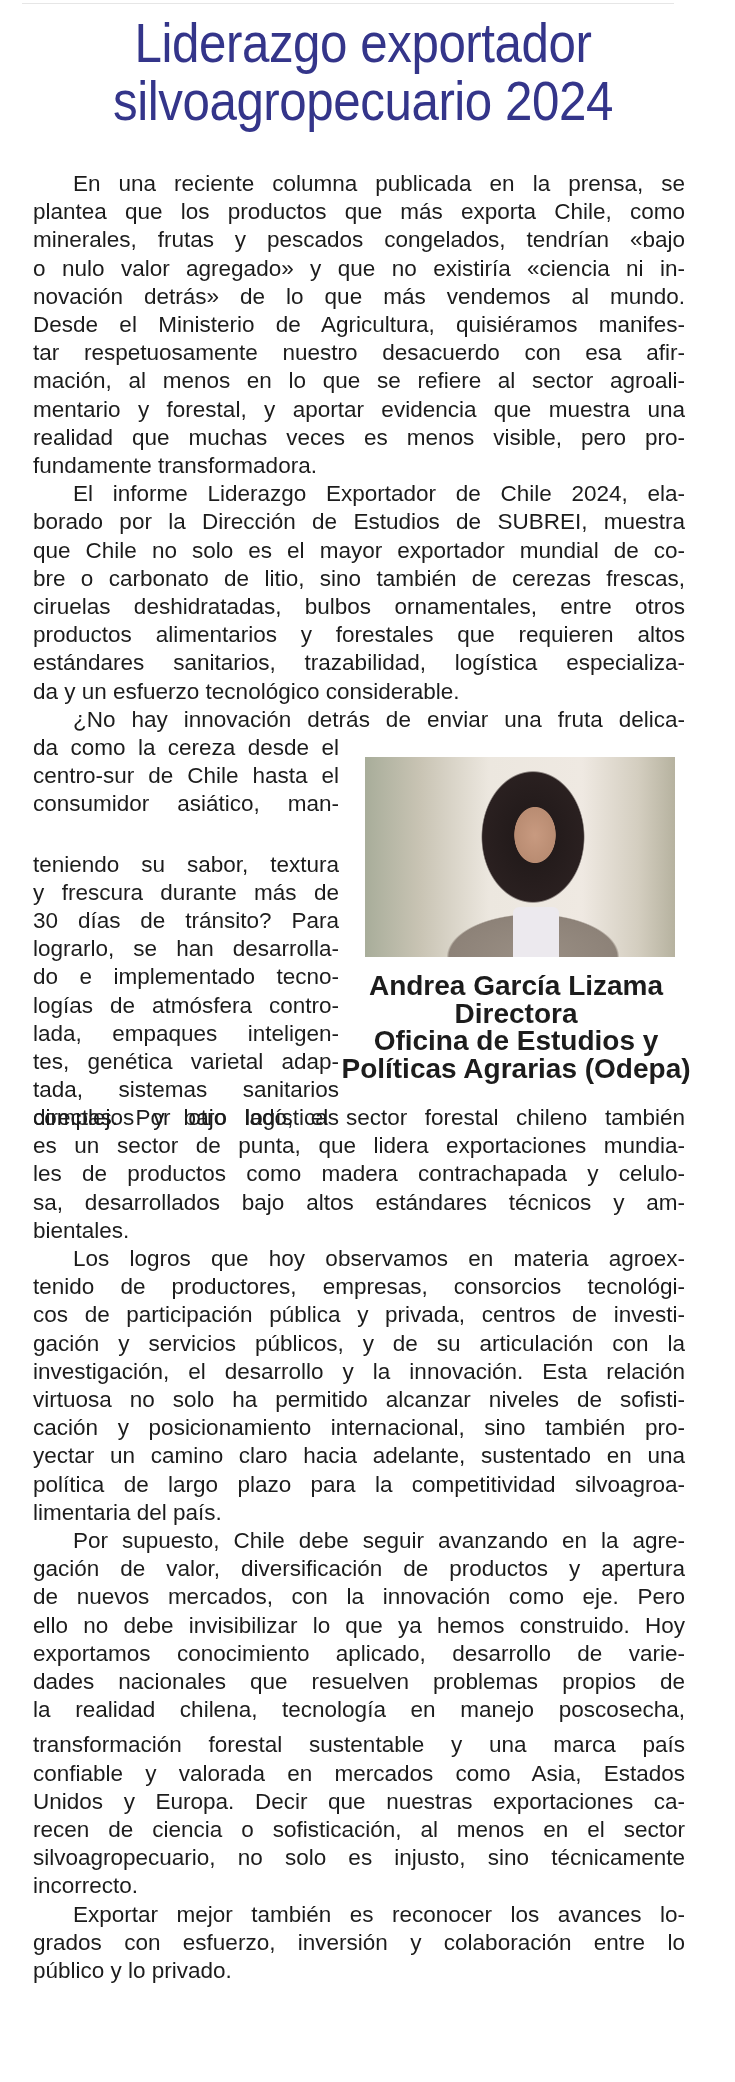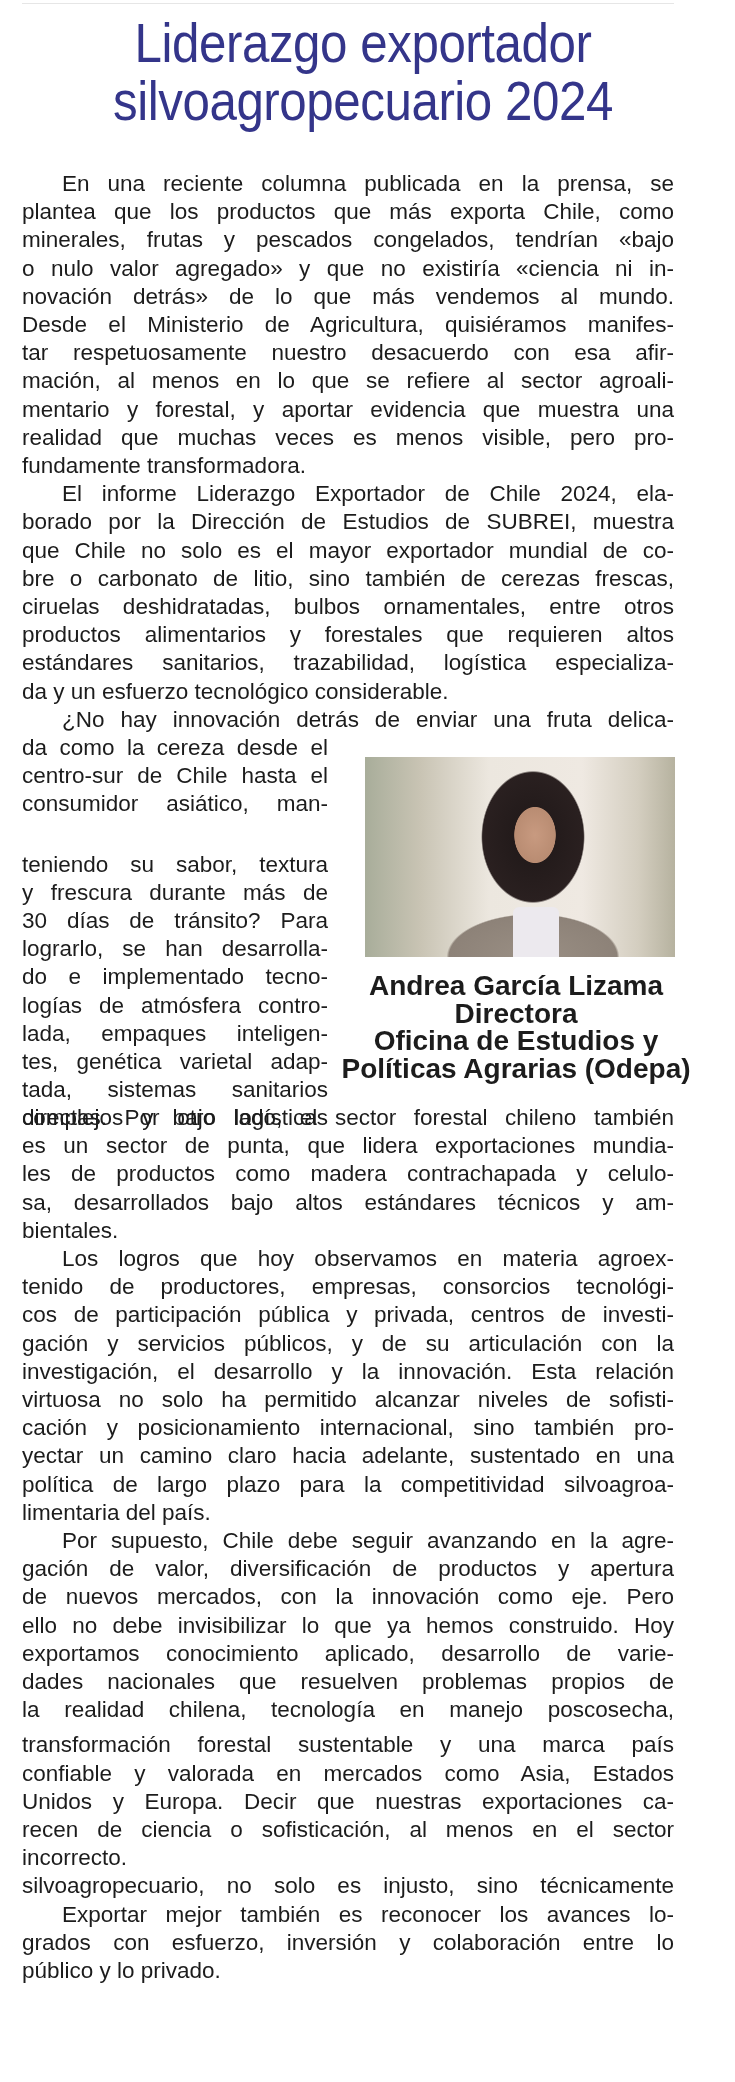--- a/index.html
+++ b/index.html
@@ -8,21 +8,21 @@
   .title {
     position: absolute; left: 0; top: 14px; width: 735px;
     text-align: center; color: #34358a;
     font-family: "Liberation Sans", sans-serif; font-weight: normal;
     font-size: 56px; line-height: 58px; letter-spacing: -0.5px;
     transform: scaleX(0.88); transform-origin: 330px 0;
     margin: 0;
   }
   .title span { display: block; }
   .col {
-    position: absolute; left: 22px; width: 652px;
+    position: absolute; left: 33px; width: 652px;
     font-family: "Liberation Sans", sans-serif; color: #1c1c1c;
     font-size: 22.5px; line-height: 28.2px;
   }
   .line { display: block; white-space: nowrap; text-align: justify; text-align-last: justify; }
   .line.last { text-align-last: left; }
   .indent { padding-left: 40px; }
   .narrow { width: 306px; }
   .photo {
     position: absolute; left: 365px; top: 757px; width: 310px; height: 200px;
     background:
@@ -107,22 +107,22 @@
     <span class="line" style="white-space: nowrap;">gación de valor, diversificación de productos y apertura</span>
     <span class="line" style="white-space: nowrap;">de nuevos mercados, con la innovación como eje. Pero</span>
     <span class="line" style="white-space: nowrap;">ello no debe invisibilizar lo que ya hemos construido. Hoy</span>
     <span class="line" style="white-space: nowrap;">exportamos conocimiento aplicado, desarrollo de varie-</span>
     <span class="line" style="white-space: nowrap;">dades nacionales que resuelven problemas propios de</span>
     <span class="line" style="white-space: nowrap;">la realidad chilena, tecnología en manejo poscosecha,</span>
     <span class="line" style="white-space: nowrap; margin-top: 7px;">transformación forestal sustentable y una marca país</span>
     <span class="line" style="white-space: nowrap;">confiable y valorada en mercados como Asia, Estados</span>
     <span class="line" style="white-space: nowrap;">Unidos y Europa. Decir que nuestras exportaciones ca-</span>
     <span class="line" style="white-space: nowrap;">recen de ciencia o sofisticación, al menos en el sector</span>
+    <span class="line" style="white-space: nowrap;">silvoagropecuario, no solo es injusto, sino técnicamente</span>
     <span class="line last" style="white-space: nowrap;">incorrecto.</span>
-    <span class="line" style="white-space: nowrap;">silvoagropecuario, no solo es injusto, sino técnicamente</span>
     <span class="line indent" style="white-space: nowrap;">Exportar mejor también es reconocer los avances lo-</span>
     <span class="line" style="white-space: nowrap;">grados con esfuerzo, inversión y colaboración entre lo</span>
     <span class="line last" style="white-space: nowrap;">público y lo privado.</span>
   </div>
 
 <div class="photo">
   <div class="shirt"></div>
 </div>
 
 <div class="caption">

